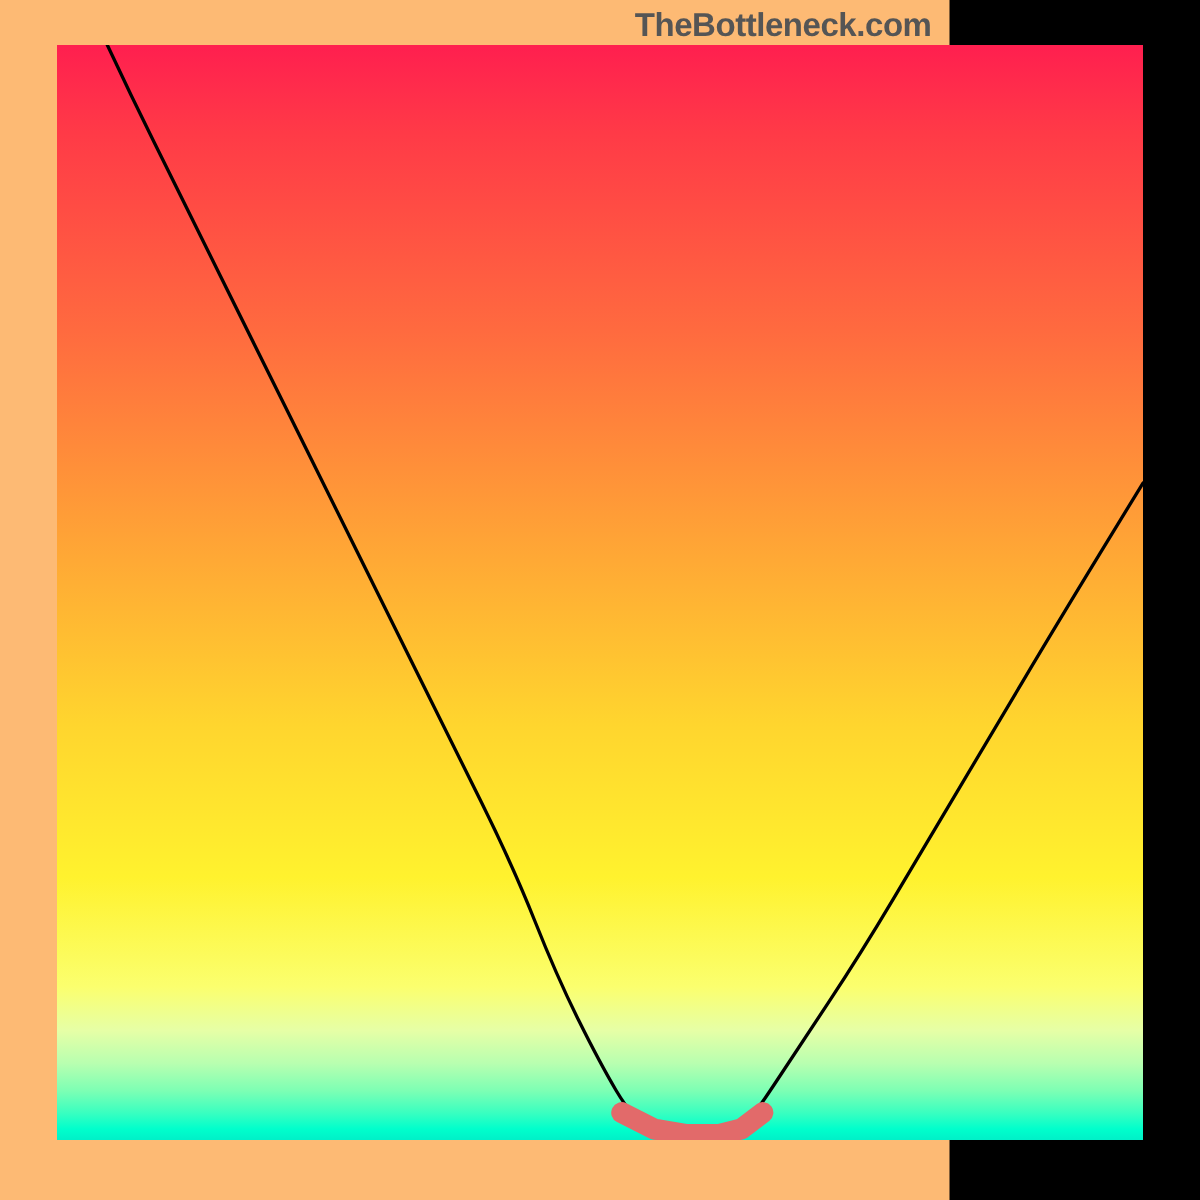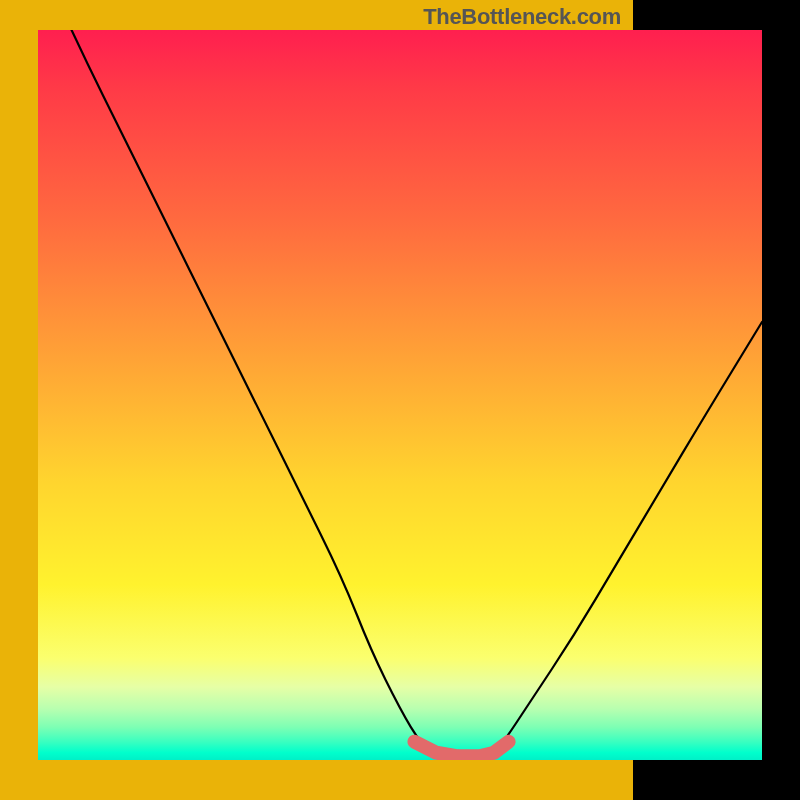--- a/index.html
+++ b/index.html
@@ -9,21 +9,21 @@
     height: 800px;
     background: #000;
     overflow: hidden;
   }
   .frame {
     position: absolute;
     left: 0;
     top: 0;
     width: 633px;
     height: 800px;
-    background: #eab308;
+    background: #fdba74;
   }
   .watermark {
     position: absolute;
     top: 4px;
     right: 12px;
     font-family: Arial, Helvetica, sans-serif;
     font-size: 22px;
     font-weight: 600;
     color: #555;
     letter-spacing: -0.3px;

